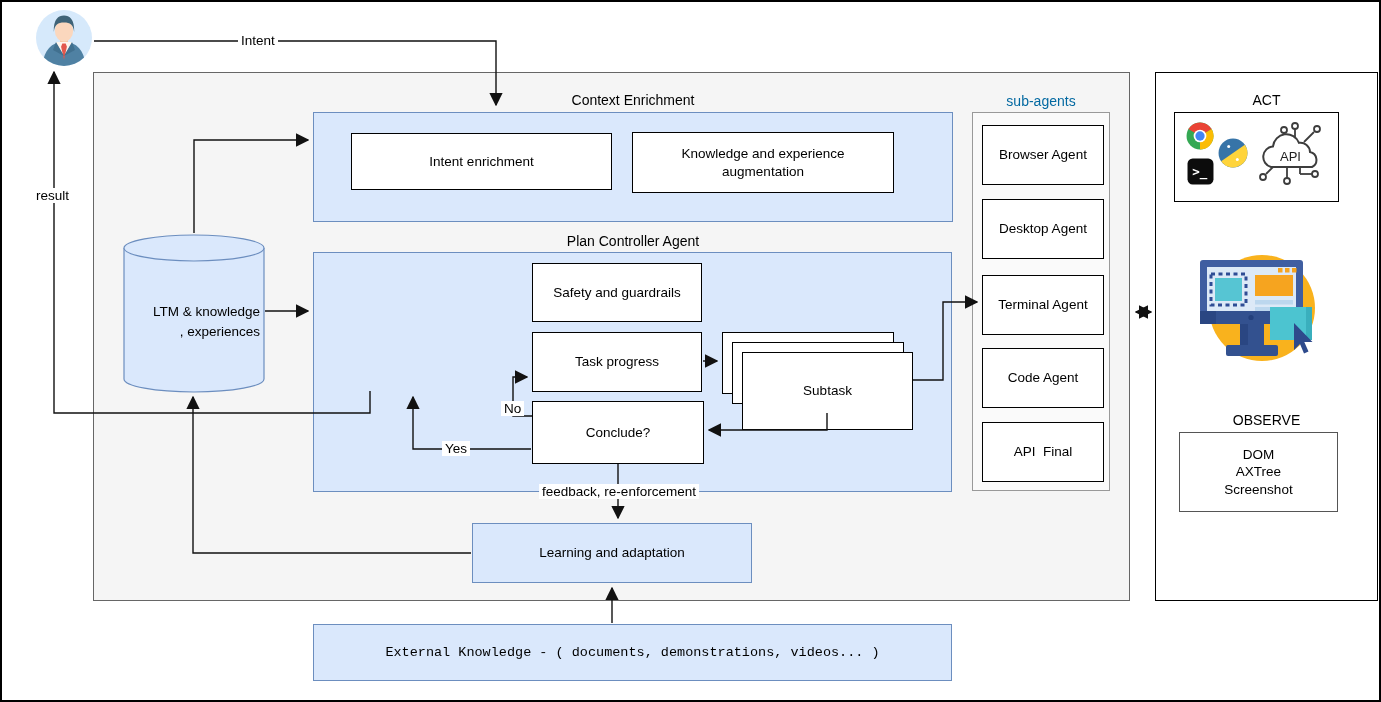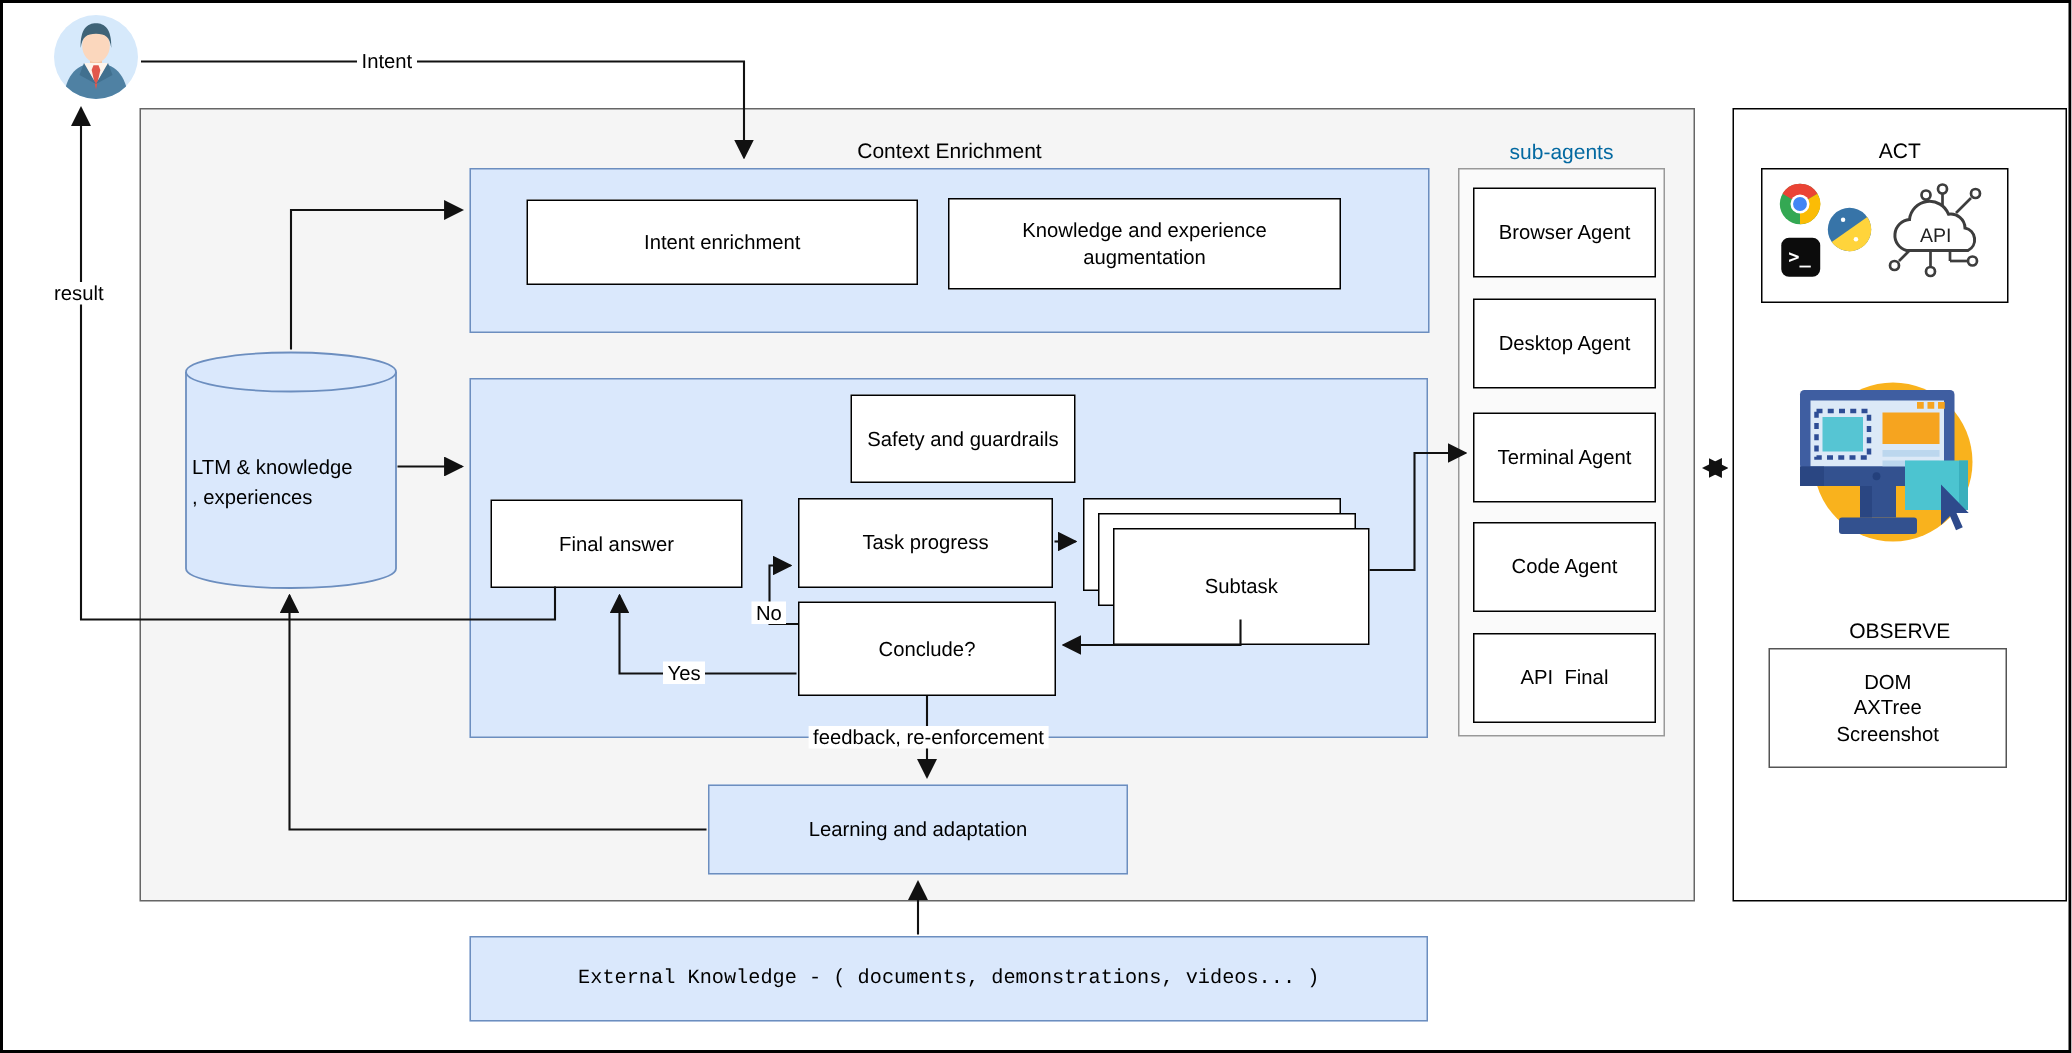--- a/index.html
+++ b/index.html
@@ -14,21 +14,21 @@
   .panelbox{background:#fafafa;border:1px solid #999;z-index:2;}
   .title{position:absolute;font-size:14px;text-align:center;z-index:4;}
   .gray-title{color:#0369a1;}
   .linelabel{position:absolute;background:#fff;padding:0 3px;font-size:13.5px;z-index:12;white-space:nowrap;}
   .agent-label{white-space:pre-wrap;}
   svg.overlay{position:absolute;left:0;top:0;z-index:10;pointer-events:none;}
   .rightpanel{position:absolute;background:#fff;border:1.5px solid #000;z-index:1;box-sizing:border-box;}
   .iconrow{position:absolute;z-index:3;}
   .observebox{background:#fff;border:1px solid #555;z-index:3;flex-direction:column;}
   .subtask-shadow{background:#fff;border:1px solid #000;position:absolute;z-index:4;}
-  .cyl-label{position:absolute;z-index:6;text-align:left;font-size:13.5px;line-height:1.45;}
+  .cyl-label{position:absolute;z-index:6;text-align:right;font-size:13.5px;line-height:1.45;}
 </style>
 </head>
 <body>
 
 <div class="page">
 
   <svg class="abs" style="left:33px;top:7px;z-index:6;" width="58" height="58" viewBox="0 0 58 58">
     <defs>
         <clipPath id="avclip">
           <circle cx="29" cy="29" r="28"></circle>
@@ -59,23 +59,23 @@
   <div class="cyl-label" style="left:126px;top:300px;width:132px;">
     <div>LTM &amp; knowledge</div>
     <div>, experiences</div>
   </div>
 
   <div class="title" style="left:311px;top:90px;width:640px;">Context Enrichment</div>
   <div class="box bluebox" style="left:311px;top:110px;width:640px;height:110px;"></div>
   <div class="box whitebox" style="left:349px;top:131px;width:261px;height:57px;">Intent enrichment</div>
   <div class="box whitebox" style="left:630px;top:130px;width:262px;height:61px;padding:0 20px;">Knowledge and experience augmentation</div>
 
+  <div class="title" style="left:311px;top:231px;width:640px;">Plan Controller Agent</div>
   <div class="box bluebox" style="left:311px;top:250px;width:639px;height:240px;"></div>
-  <div class="box whitebox" style="left:530px;top:261px;width:150px;height:59px;margin-left:35px;">Safety and guardrails</div>
-  <div class="box whitebox" style="left:325px;top:331px;width:168px;height:59px;">Final answer</div>
+  <div class="box whitebox" style="left:530px;top:261px;width:170px;height:59px;">Safety and guardrails</div>
   <div class="box whitebox" style="left:530px;top:330px;width:170px;height:60px;">Task progress</div>
   <div class="subtask-shadow" style="left:720px;top:330px;width:170px;height:60px;"></div>
   <div class="subtask-shadow" style="left:730px;top:340px;width:170px;height:60px;"></div>
   <div class="box whitebox" style="left:740px;top:350px;width:171px;height:78px;">Subtask</div>
   <div class="box whitebox" style="left:530px;top:399px;width:172px;height:63px;">Conclude?</div>
   <div class="linelabel" style="left:499px;top:399px;">No</div>
   <div class="linelabel" style="left:440px;top:439px;">Yes</div>
   <div class="linelabel" style="left:617px;top:482px;transform:translateX(-50%);">feedback, re-enforcement</div>
 
   <div class="box bluebox" style="left:470px;top:521px;width:280px;height:60px;z-index:5;">Learning and adaptation</div>

